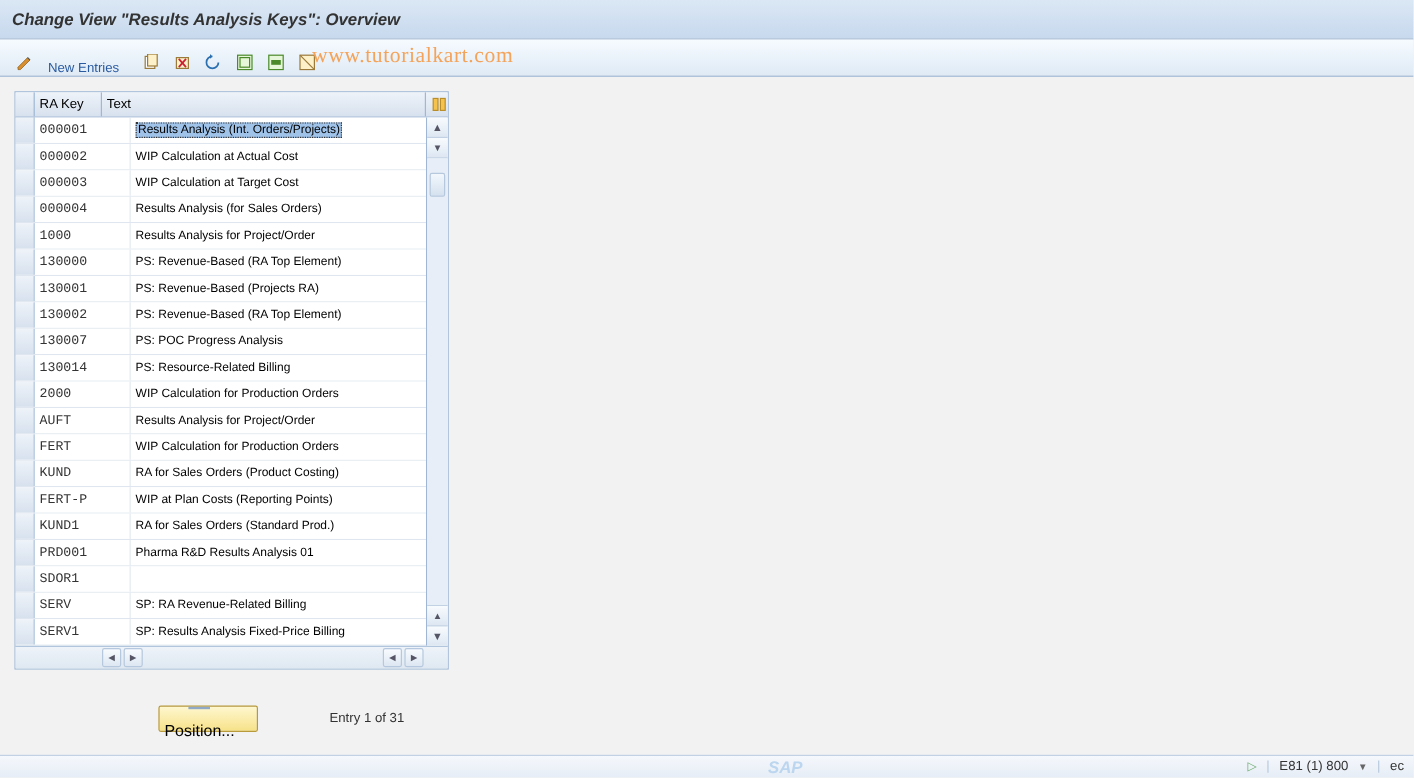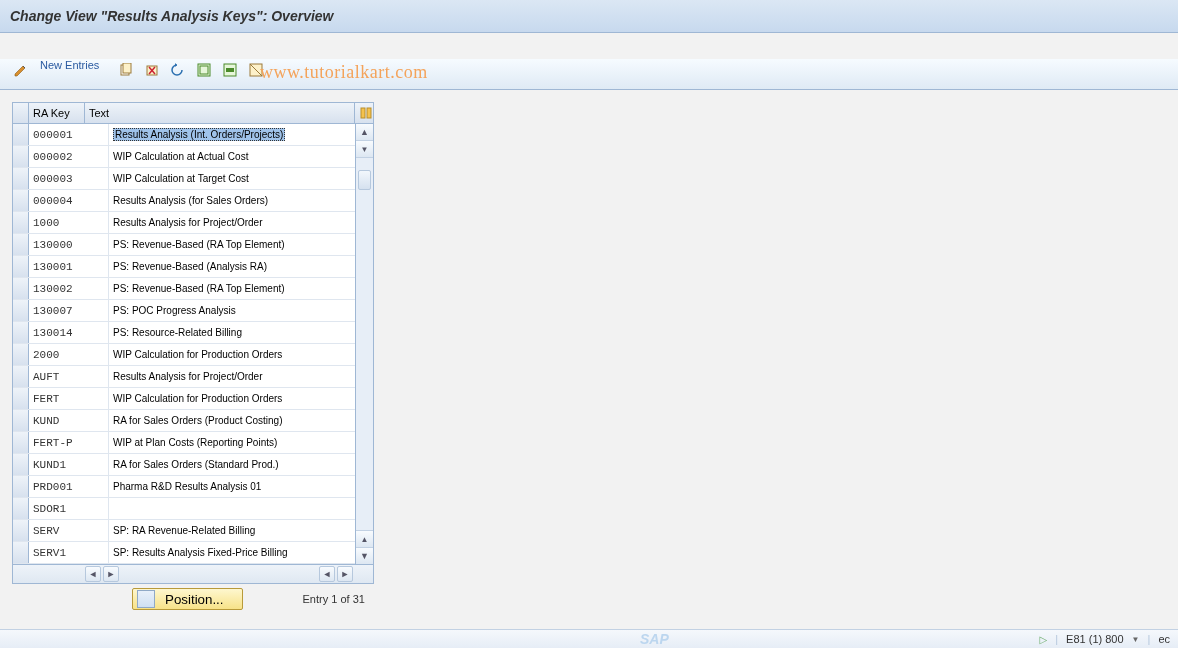--- a/index.html
+++ b/index.html
@@ -23,25 +23,24 @@
     font-weight: bold;
     font-size: 14px;
     color: #333;
   }
   
   .toolbar {
     height: 30px;
     background: linear-gradient(#f6fbff, #dfeaf5);
     border-bottom: 1px solid #9fb7d4;
     display: flex;
-    align-items: flex-start;
+    align-items: flex-end;
     padding-left: 10px;
     gap: 4px;
     position: relative;
-    margin-top: 26px;
   }
   .tb-btn {
     width: 20px; height: 20px;
     display: inline-flex; align-items: center; justify-content: center;
     border: 1px solid transparent;
     border-radius: 2px;
     cursor: pointer;
   }
   .tb-text-link {
     color: #2a5aa0; cursor: pointer; padding: 0 4px; font-size: 11px;
@@ -170,20 +169,21 @@
   .position-btn {
     display:inline-flex; align-items:center;
     height: 22px;
     border:1px solid #b89a3a;
     background: linear-gradient(#fef7cf,#f7e289);
     border-radius:2px;
     padding: 0 18px 0 4px;
     gap:10px;
     cursor:pointer;
     margin-left: 120px;
+    flex-direction: column;
   }
   .position-btn .mini-icon {
     width:16px; height:16px;
     background: linear-gradient(#e8f0fa,#cfe0f3);
     border:1px solid #8fa9c7;
     display:inline-block;
   }
   .entry-txt { color:#333; font-size:11px; }
 
   
@@ -321,21 +321,21 @@
             <div class="sel"></div>
             <div class="key">130000</div>
             <div class="text">
               <span>PS: Revenue-Based (RA Top Element)</span>
             </div>
           </div>
           <div class="row">
             <div class="sel"></div>
             <div class="key">130001</div>
             <div class="text">
-              <span>PS: Revenue-Based (Analysis RA)</span>
+              <span>PS: Revenue-Based (Projects RA)</span>
             </div>
           </div>
           <div class="row">
             <div class="sel"></div>
             <div class="key">130002</div>
             <div class="text">
               <span>PS: Revenue-Based (RA Top Element)</span>
             </div>
           </div>
           <div class="row">

